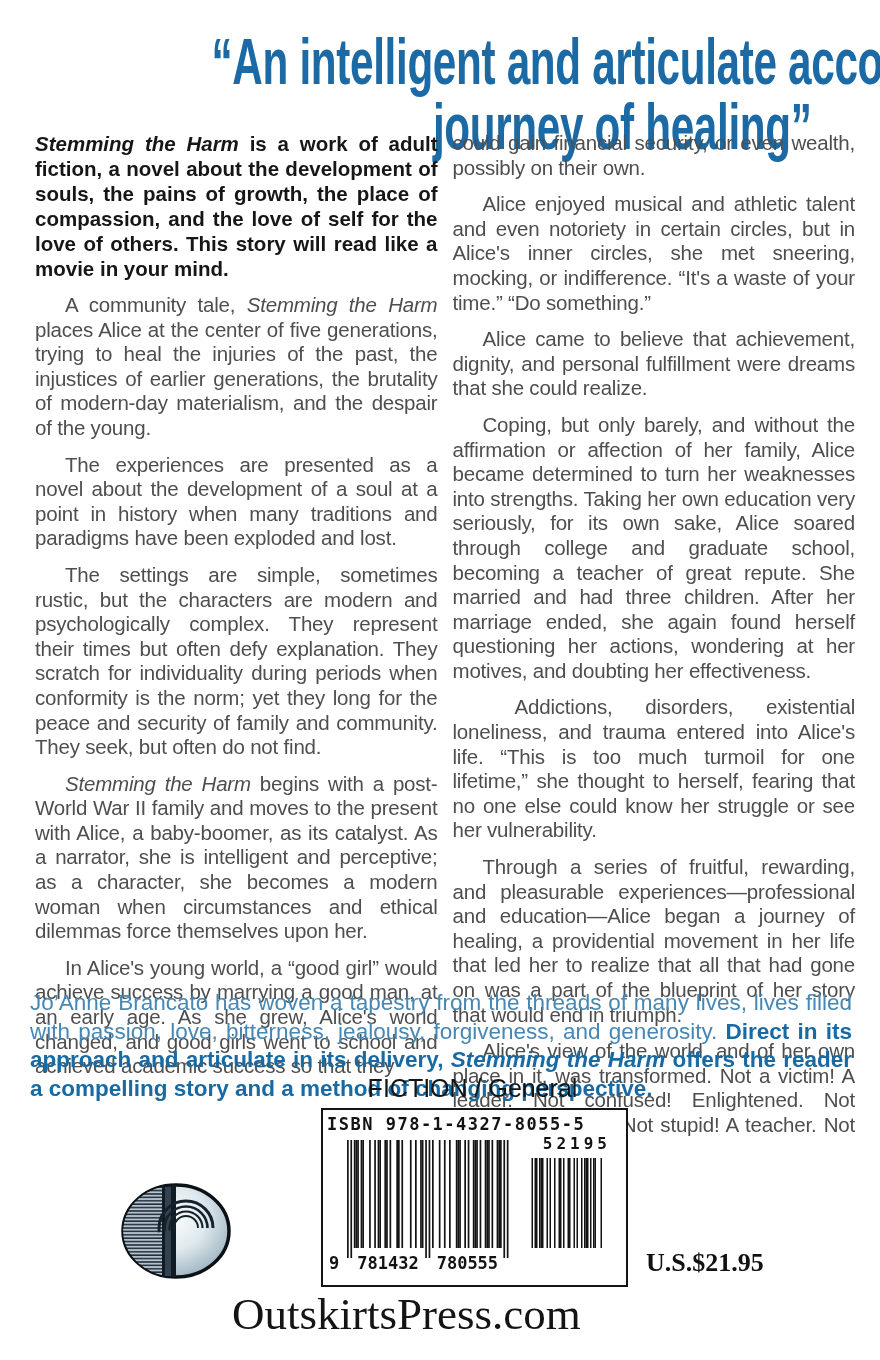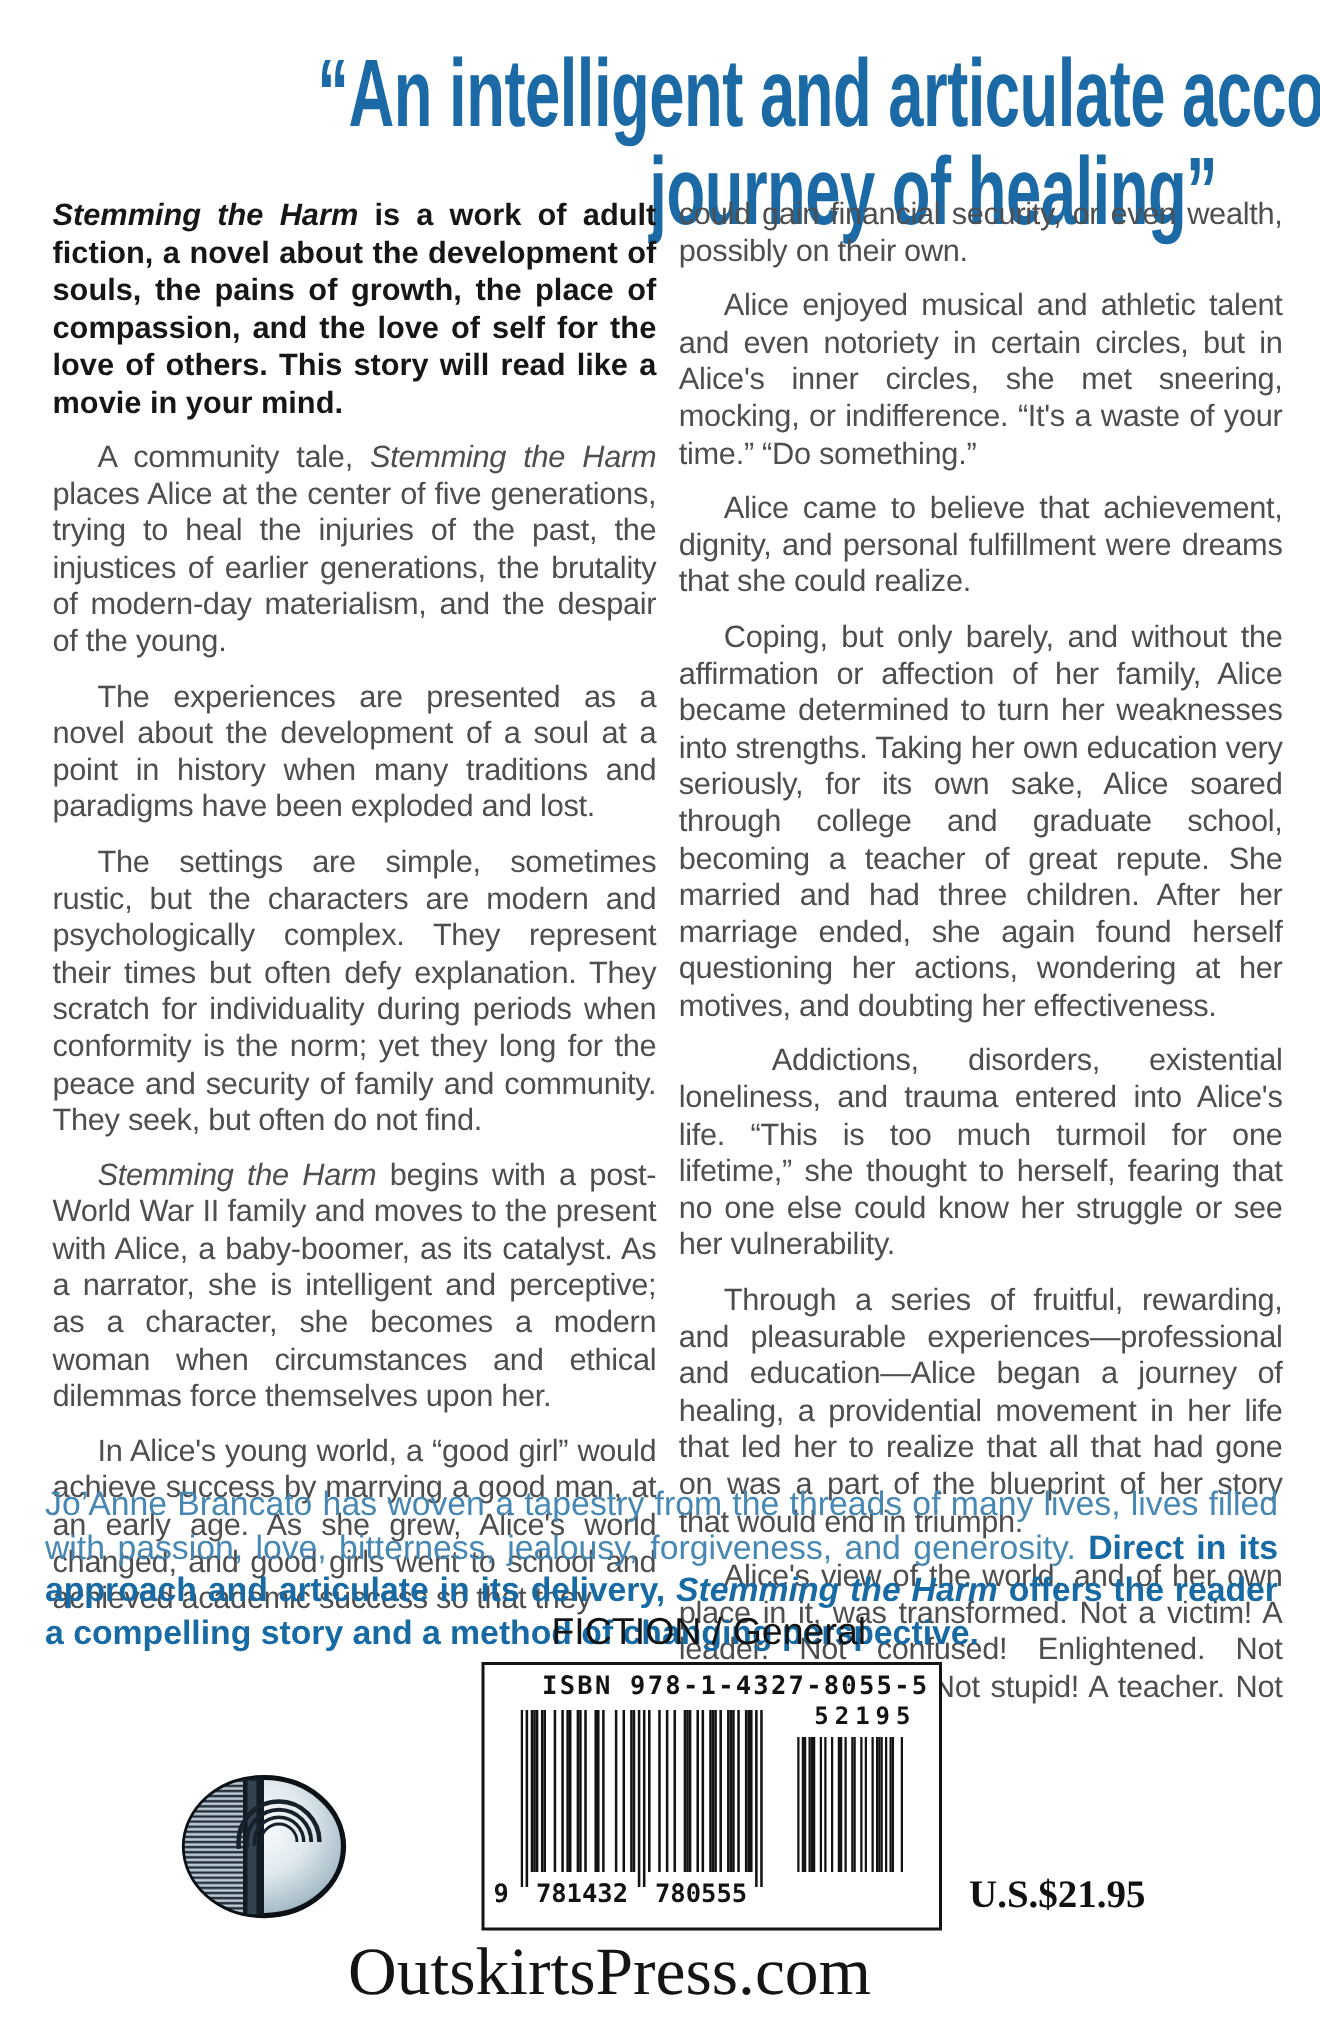--- a/index.html
+++ b/index.html
@@ -24,21 +24,21 @@
   
   .footer-blurb{position:absolute;top:989px;left:30px;width:822px;font-size:22.5px;
         line-height:28.5px;color:var(--footer-blue,#4787b3);text-align:justify;}
   .footer-blurb .seg-bold{font-weight:bold;color:var(--footer-blue-bold,#176aa3);}
 
   
   .category{position:absolute;left:321px;top:1074px;width:303px;text-align:center;
         font-size:25px;color:#141414;}
   .barcode-box{position:absolute;left:321px;top:1108px;width:303px;height:175px;
         border:2px solid #141414;background:#fff;}
-  .isbn-line{position:absolute;top:4px;left:16px;width:100%;text-align:center;
+  .isbn-line{position:absolute;top:4px;left:4px;width:100%;text-align:left;
         font-family:"DejaVu Sans Mono",monospace;font-weight:bold;font-size:17px;
         letter-spacing:1.5px;color:#131313;white-space:nowrap;}
   .bars-main{position:absolute;left:24px;top:30px;line-height:0;}
   .digits-row{position:absolute;left:6px;top:143px;width:210px;display:flex;gap:18px;
         font-family:"DejaVu Sans Mono",monospace;font-weight:bold;font-size:17px;color:#131313;}
   .supp-num{position:absolute;left:204px;top:24px;width:84px;text-align:right;
         font-family:"DejaVu Sans Mono",monospace;font-weight:bold;font-size:16px;
         letter-spacing:4px;color:#131313;}
   .bars-supp{position:absolute;left:207px;top:48px;line-height:0;}
 

